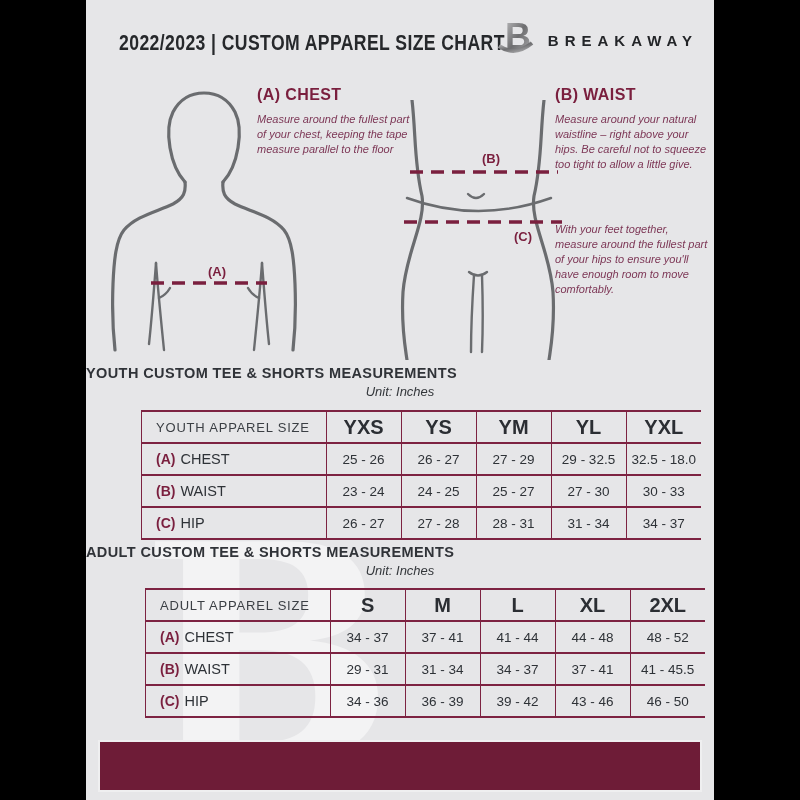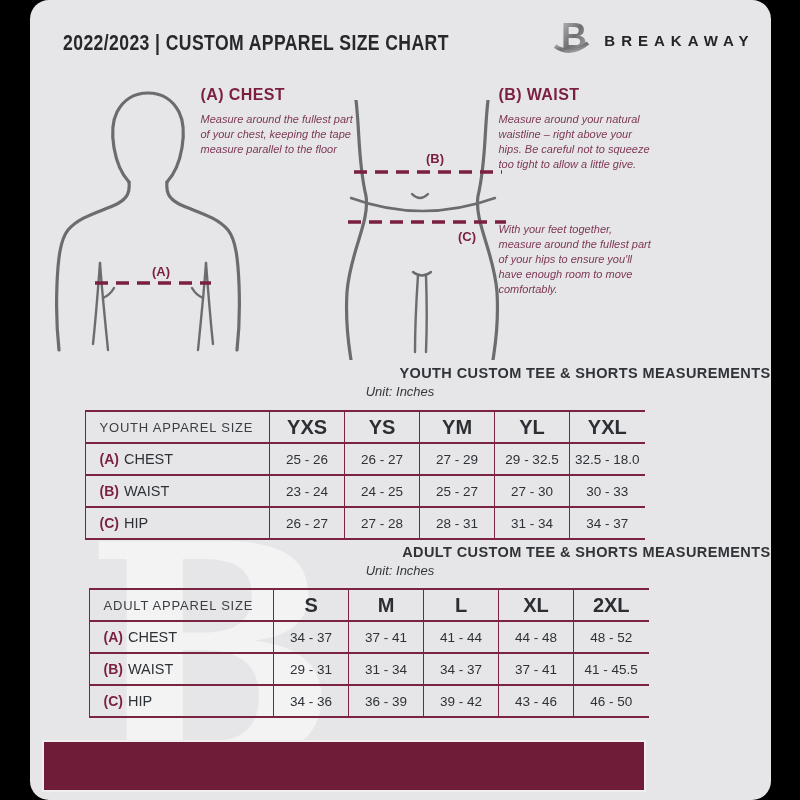--- a/index.html
+++ b/index.html
@@ -1,39 +1,39 @@
 <!DOCTYPE html>
 <html><head>
 <meta charset="utf-8">
 <style>
   html,body{margin:0;padding:0;}
   .stage{width:800px;height:800px;background:#000;display:flex;justify-content:center;overflow:hidden;
          font-family:"Liberation Sans",sans-serif;}
-  .page{position:relative;width:741px;height:800px;background:#e6e6e8;overflow:hidden;border-radius:19px;}
+  .page{position:relative;width:628px;height:800px;background:#e6e6e8;overflow:hidden;}
 
   
   .hdr-title{position:absolute;left:33px;top:30px;font-size:22px;font-weight:bold;color:#26282b;
              letter-spacing:.5px;transform:scaleX(.8);transform-origin:left center;white-space:nowrap;}
   .logo{position:absolute;right:16px;top:16px;display:flex;align-items:center;gap:10px;}
   .brand{font-size:15px;font-weight:bold;letter-spacing:6px;color:#232528;}
 
   
   .guide-h{font-size:16px;font-weight:bold;color:#7a1f3e;letter-spacing:.4px;margin:0 0 8px 0;}
   .guide-p{font-size:11px;line-height:1.36;font-style:italic;color:#7d3756;margin:0;}
   .blk{position:absolute;}
   .blk-chest{left:171px;top:86px;width:156px;}
   .blk-waist{left:469px;top:86px;width:152px;}
   .blk-hips{left:469px;top:222px;width:158px;}
 
   .fig{position:absolute;}
   .fig1{left:25px;top:84px;}
   .fig2{left:308px;top:100px;}
 
   
-  .sec-title{position:absolute;left:0;width:100%;text-align:right;font-size:14.5px;font-weight:bold;
+  .sec-title{position:absolute;left:0;width:100%;text-align:left;font-size:14.5px;font-weight:bold;
              color:#303338;letter-spacing:.4px;}
   .sec-unit{position:absolute;left:0;width:100%;text-align:center;font-size:13px;font-style:italic;color:#34373b;}
 
   
   .tblwrap{position:absolute;left:32px;width:560px;z-index:1;}
   table{width:100%;border-collapse:collapse;table-layout:fixed;color:#2e3237;}
   col.c0{width:33%;}
   td{border-top:2px solid #7d2342;border-left:1.5px solid #7d2342;height:30px;text-align:center;
      padding:0;font-size:13.5px;background:transparent;}
   tr:last-child td{border-bottom:2px solid #7d2342;}

